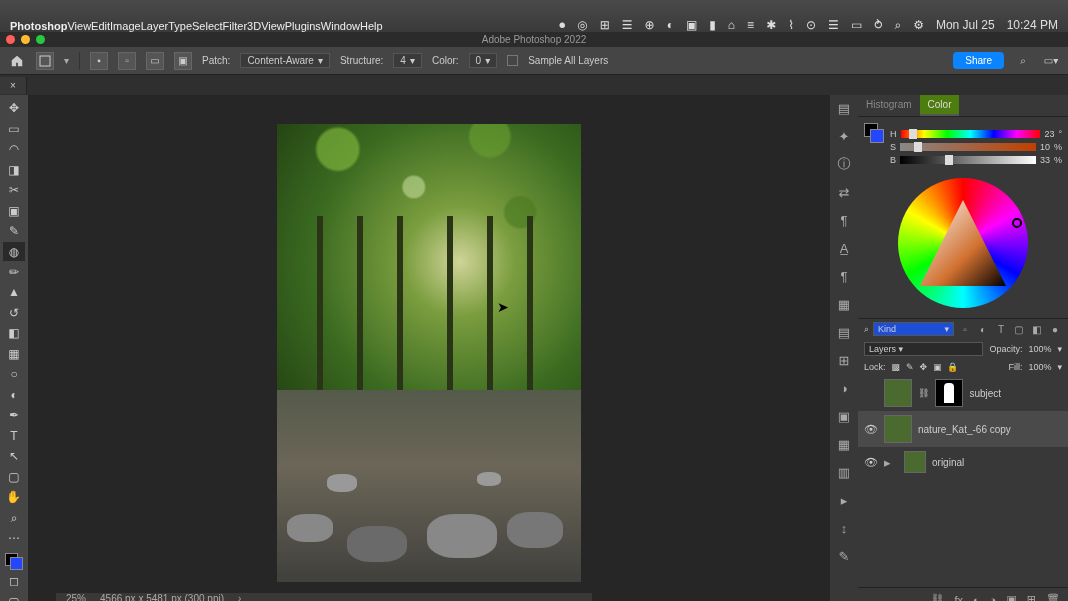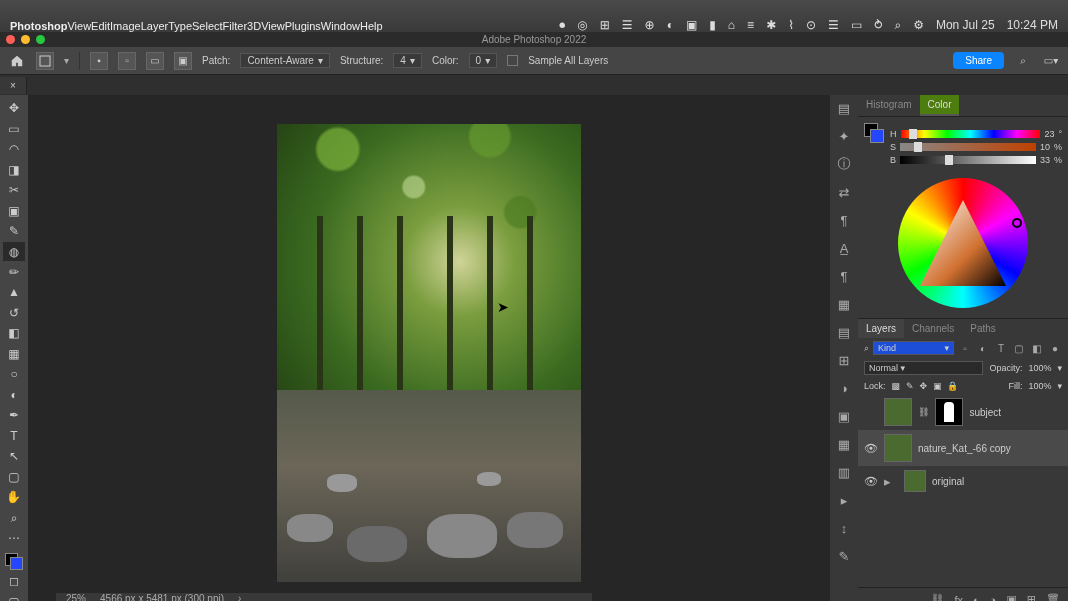--- a/index.html
+++ b/index.html
@@ -320,40 +320,35 @@
             </div>
         </div>
       </div>
       <div class="wheel">
           <div class="ring"></div>
           <div class="dot"></div>
         </div>
     </div>
 
     <div class="layerspanel">
-      <div class="lptabs">
-        <div class="active">Layers</div>
-        <div>Channels</div>
-        <div>Paths</div>
-      </div>
       <div class="kindrow">
         <span>⌕</span>
         <div class="draw">
             <span>Kind</span>
             <span>▾</span>
           </div>
         <span class="ic">▫</span>
         <span class="ic">◐</span>
         <span class="ic">T</span>
         <span class="ic">▢</span>
         <span class="ic">◧</span>
         <span class="ic">●</span>
       </div>
       <div class="blendrow">
-        <div class="dd"><span>Normal</span> ▾</div>
+        <div class="dd"><span>Layers</span> ▾</div>
         <span>Opacity:</span>
         <span>100%</span>
           <span>▾</span>
       </div>
       <div class="lockrow">
         <span>Lock:</span>
         <div class="ics">
           <span>▩</span>
           <span>✎</span>
           <span>✥</span>

